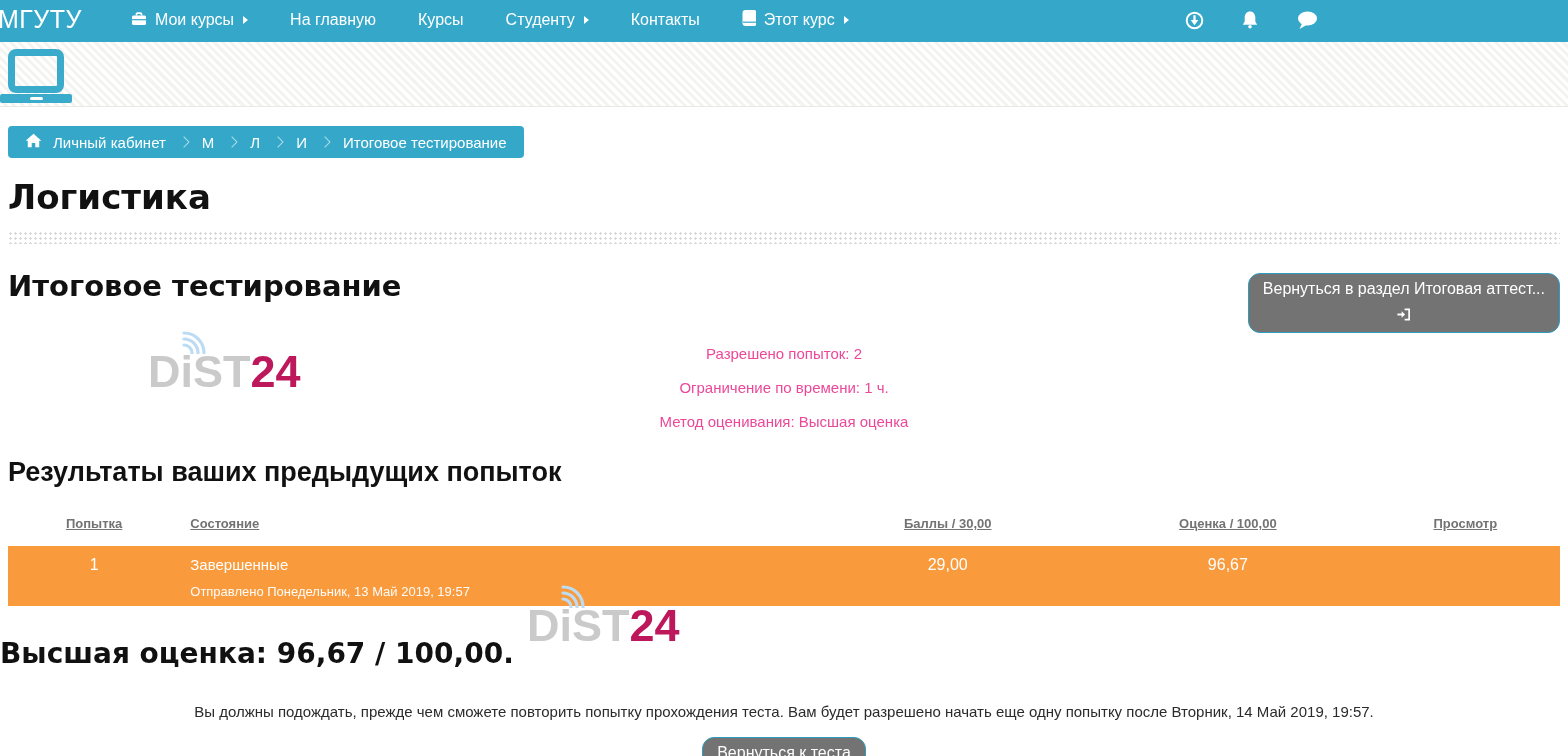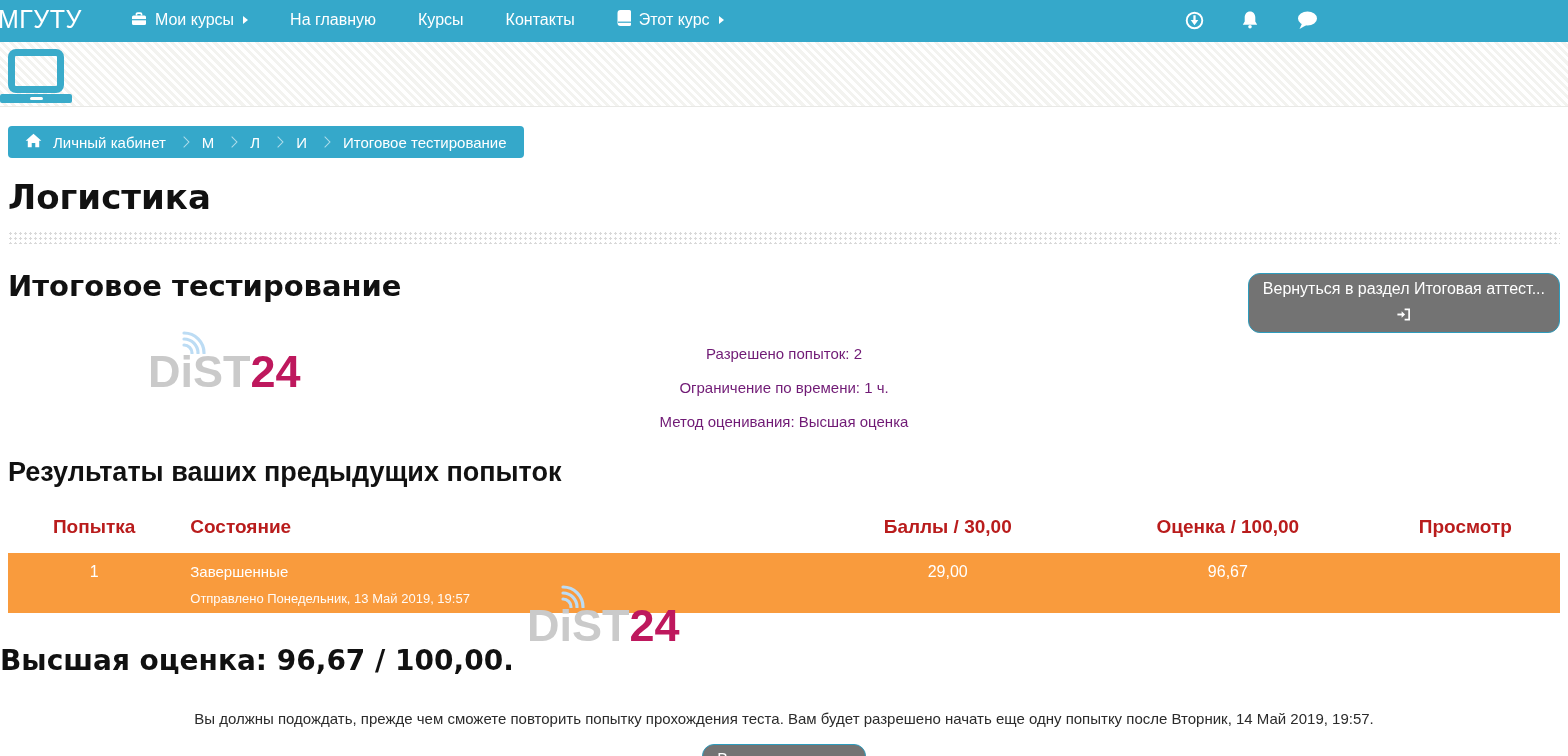--- a/index.html
+++ b/index.html
@@ -68,40 +68,40 @@
   .quiz-title { font-family:"DejaVu Sans", sans-serif; font-size:29px; font-weight:bold; color:#111; margin:0; line-height:1.2; }
 
   .btn {
     background:#737373; color:#fff; border:1px solid #2d9cbd; border-radius:12px;
     font-family:"Liberation Sans", sans-serif; font-size:16px; padding:6px 14px;
     display:inline-flex; align-items:center; gap:9px; cursor:pointer; white-space:nowrap;flex-direction:column;
   }
   .btn-return { margin-top:4px; }
 
   
-  .quiz-info { text-align:center; font-size:15px; margin-top:11px; color:#701a75; }
+  .quiz-info { text-align:center; font-size:15px; margin-top:11px; color:#ec4899; }
   .quiz-info p { margin:0 0 14px; line-height:20px; }
 
   
   .watermark {
     position:absolute; z-index:0; pointer-events:none;
     font-family:"Liberation Sans", sans-serif; font-weight:bold; font-size:45px; letter-spacing:0;
   }
   .wm-1 { left:148px; top:346px; }
   .wm-2 { left:527px; top:600px; }
   .wm-gray { color:#cacaca; }
   .wm-cream { color:#be185d; }
   .wm-arcs { position:absolute; left:33px; top:-23px; }
 
   
   .results-heading {
     font-size:27px; font-weight:bold; color:#111; margin:24px 0 0 8px; line-height:1.2;
   }
   .attempts-table { width:1552px; margin:14px 0 0 8px; border-collapse:collapse; }
-  .attempts-table th { font-size:19px; color:#b91c1c; padding:13px 10px 15px; }
+  .attempts-table th { font-size:13px; color:#737373; padding:13px 10px 15px;text-decoration:underline; }
   .th-center { text-align:center; }
   .th-left { text-align:left; }
   .attempt-row td { background:#f99b3d; color:#fff; height:60px; vertical-align:top; padding:10px 10px 0; }
   .cell-center { text-align:center; }
   .state-main { font-size:15px; line-height:18px; }
   .state-sub { font-size:13px; line-height:16px; margin-top:10px; color:rgba(255,255,255,.96); }
 
   
   .best-grade {
     position:relative; z-index:1; width:1000px; text-align:left; margin-top:31px;
@@ -129,20 +129,24 @@
           </svg>
       </span>
       <span>Мои курсы</span>
       <span class="caret"></span>
     </div>
     <div class="nav-item">
       <span>На главную</span>
     </div>
     <div class="nav-item">
       <span>Курсы</span>
+    </div>
+    <div class="nav-item">
+      <span>Студенту</span>
+      <span class="caret"></span>
     </div>
     <div class="nav-item">
       <span>Контакты</span>
     </div>
     <div class="nav-item">
       <span>
         <svg width="14" height="16" viewBox="0 0 14 16">
             <path d="M3.5 0 h9 A1.5 1.5 0 0 1 14 1.5 v13 a1.5 1.5 0 0 1 -1.5 1.5 H3.5 A3 3 0 0 1 .5 13 V3 A3 3 0 0 1 3.5 0 z" fill="#fff"></path>
             <path d="M1 12.2 h13" stroke="#35a8ca" stroke-width="1.2"></path>
           </svg>

